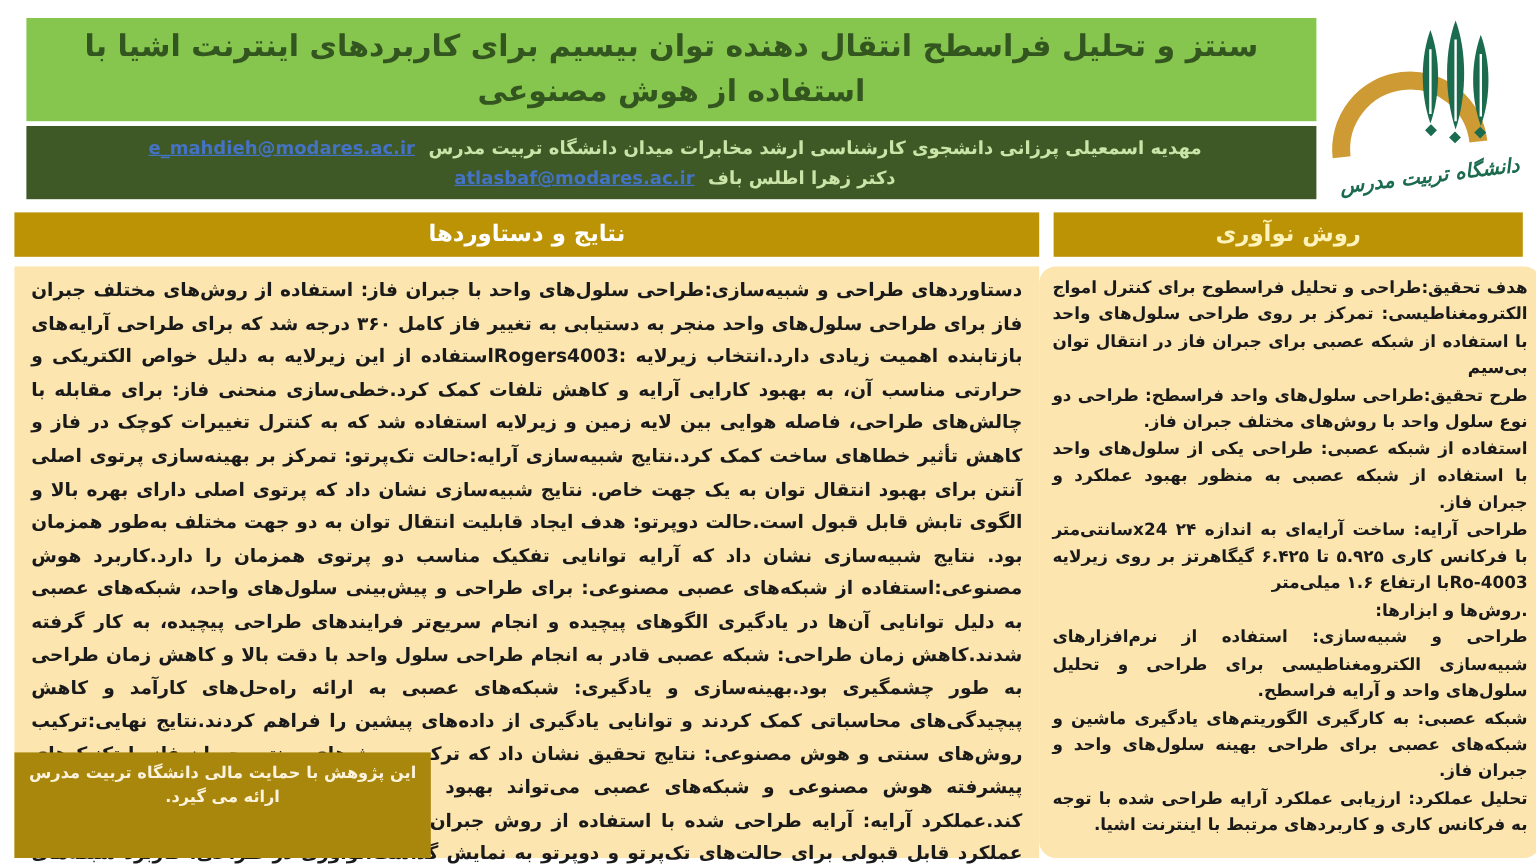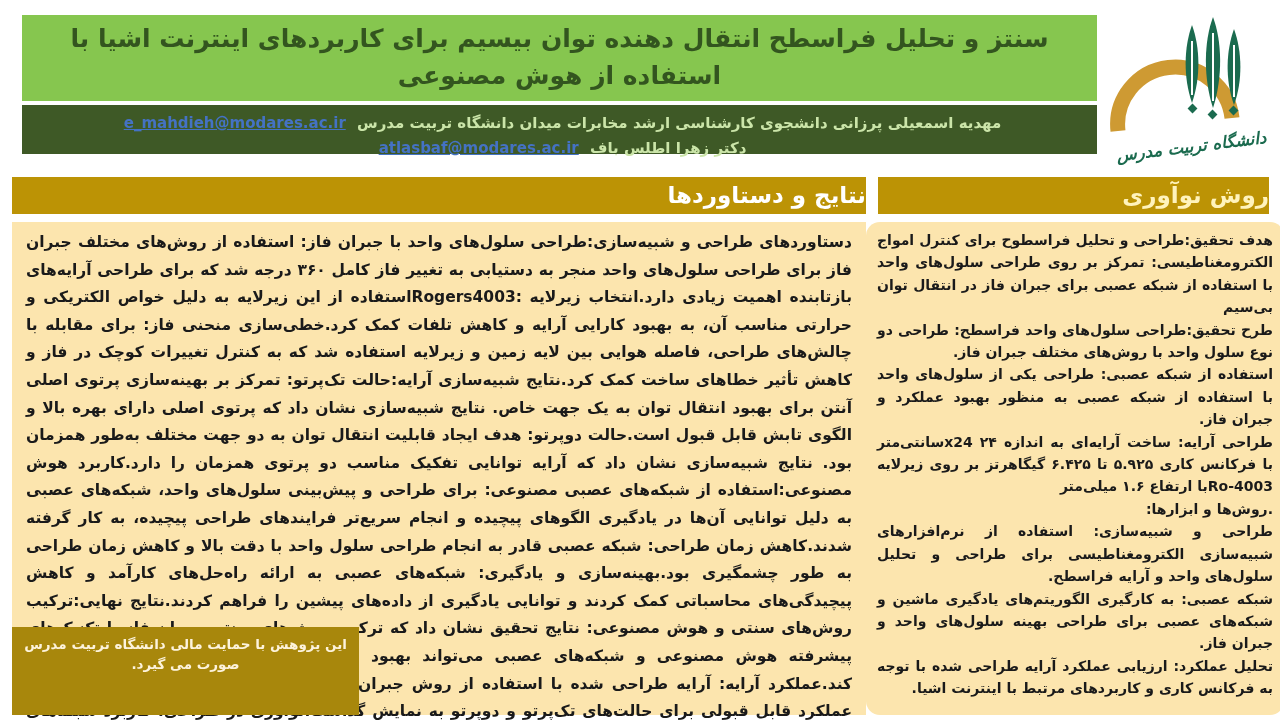--- a/index.html
+++ b/index.html
@@ -23,21 +23,21 @@
     direction: rtl;
     text-align: center;
     font-size: 25px;
     font-weight: bold;
     line-height: 37px;
     padding: 5px 30px 0 30px;
   }
   .author-bar {
     position: absolute;
     left: 22px; top: 105px;
-    width: 1075px; height: 49px;
+    width: 1075px; height: 61px;
     background: #3E5926;
     color: #CBE5A9;
     direction: rtl;
     text-align: center;
     font-size: 15px;
     font-weight: bold;
     padding-top: 6px;
   }
   .author-line { line-height: 25px; }
   .author-line a {
@@ -53,22 +53,23 @@
     left: 1108px; top: 5px;
     width: 168px; height: 165px;
     background: #ffffff;
   }
 
   
   .col-header {
     position: absolute;
     top: 177px; height: 37px;
     background: #BC9305;
+    text-align: center;
     direction: rtl;
-    font-size: 23px;
+    font-size: 19px;
     font-weight: bold;
     line-height: 37px;
   }
   .results-header { left: 12px; width: 854px; color: #FFFFFF; }
   .method-header  { left: 878px; width: 391px; color: #FFF3BC; }
 
   .col-body {
     position: absolute;
     top: 222px; height: 493px;
     background: #FCE5AE;
@@ -163,16 +164,16 @@
   <div class="col-body method-body">هدف تحقیق:طراحی و تحلیل فراسطوح برای کنترل امواج الکترومغناطیسی: تمرکز بر روی طراحی سلول‌های واحد با استفاده از شبکه عصبی برای جبران فاز در انتقال توان بی‌سیم
 طرح تحقیق:طراحی سلول‌های واحد فراسطح: طراحی دو نوع سلول واحد با روش‌های مختلف جبران فاز.
 استفاده از شبکه عصبی: طراحی یکی از سلول‌های واحد با استفاده از شبکه عصبی به منظور بهبود عملکرد و جبران فاز.
 طراحی آرایه: ساخت آرایه‌ای به اندازه ۲۴ x24سانتی‌متر با فرکانس کاری ۵.۹۲۵ تا ۶.۴۲۵ گیگاهرتز بر روی زیرلایه Ro-4003با ارتفاع ۱.۶ میلی‌متر
 .روش‌ها و ابزارها:
 طراحی و شبیه‌سازی: استفاده از نرم‌افزارهای شبیه‌سازی الکترومغناطیسی برای طراحی و تحلیل سلول‌های واحد و آرایه فراسطح.
 شبکه عصبی: به کارگیری الگوریتم‌های یادگیری ماشین و شبکه‌های عصبی برای طراحی بهینه سلول‌های واحد و جبران فاز.
 تحلیل عملکرد: ارزیابی عملکرد آرایه طراحی شده با توجه به فرکانس کاری و کاربردهای مرتبط با اینترنت اشیا.</div>
 
   <div class="sponsor">
-    <div class="sponsor-body">این پژوهش با حمایت مالی دانشگاه تربیت مدرس صورت می گیرد.</div>
+    <div class="sponsor-body">این پژوهش با حمایت مالی دانشگاه تربیت مدرس ارائه می گیرد.</div>
   </div>
 
 </div>
 
 </body></html>

